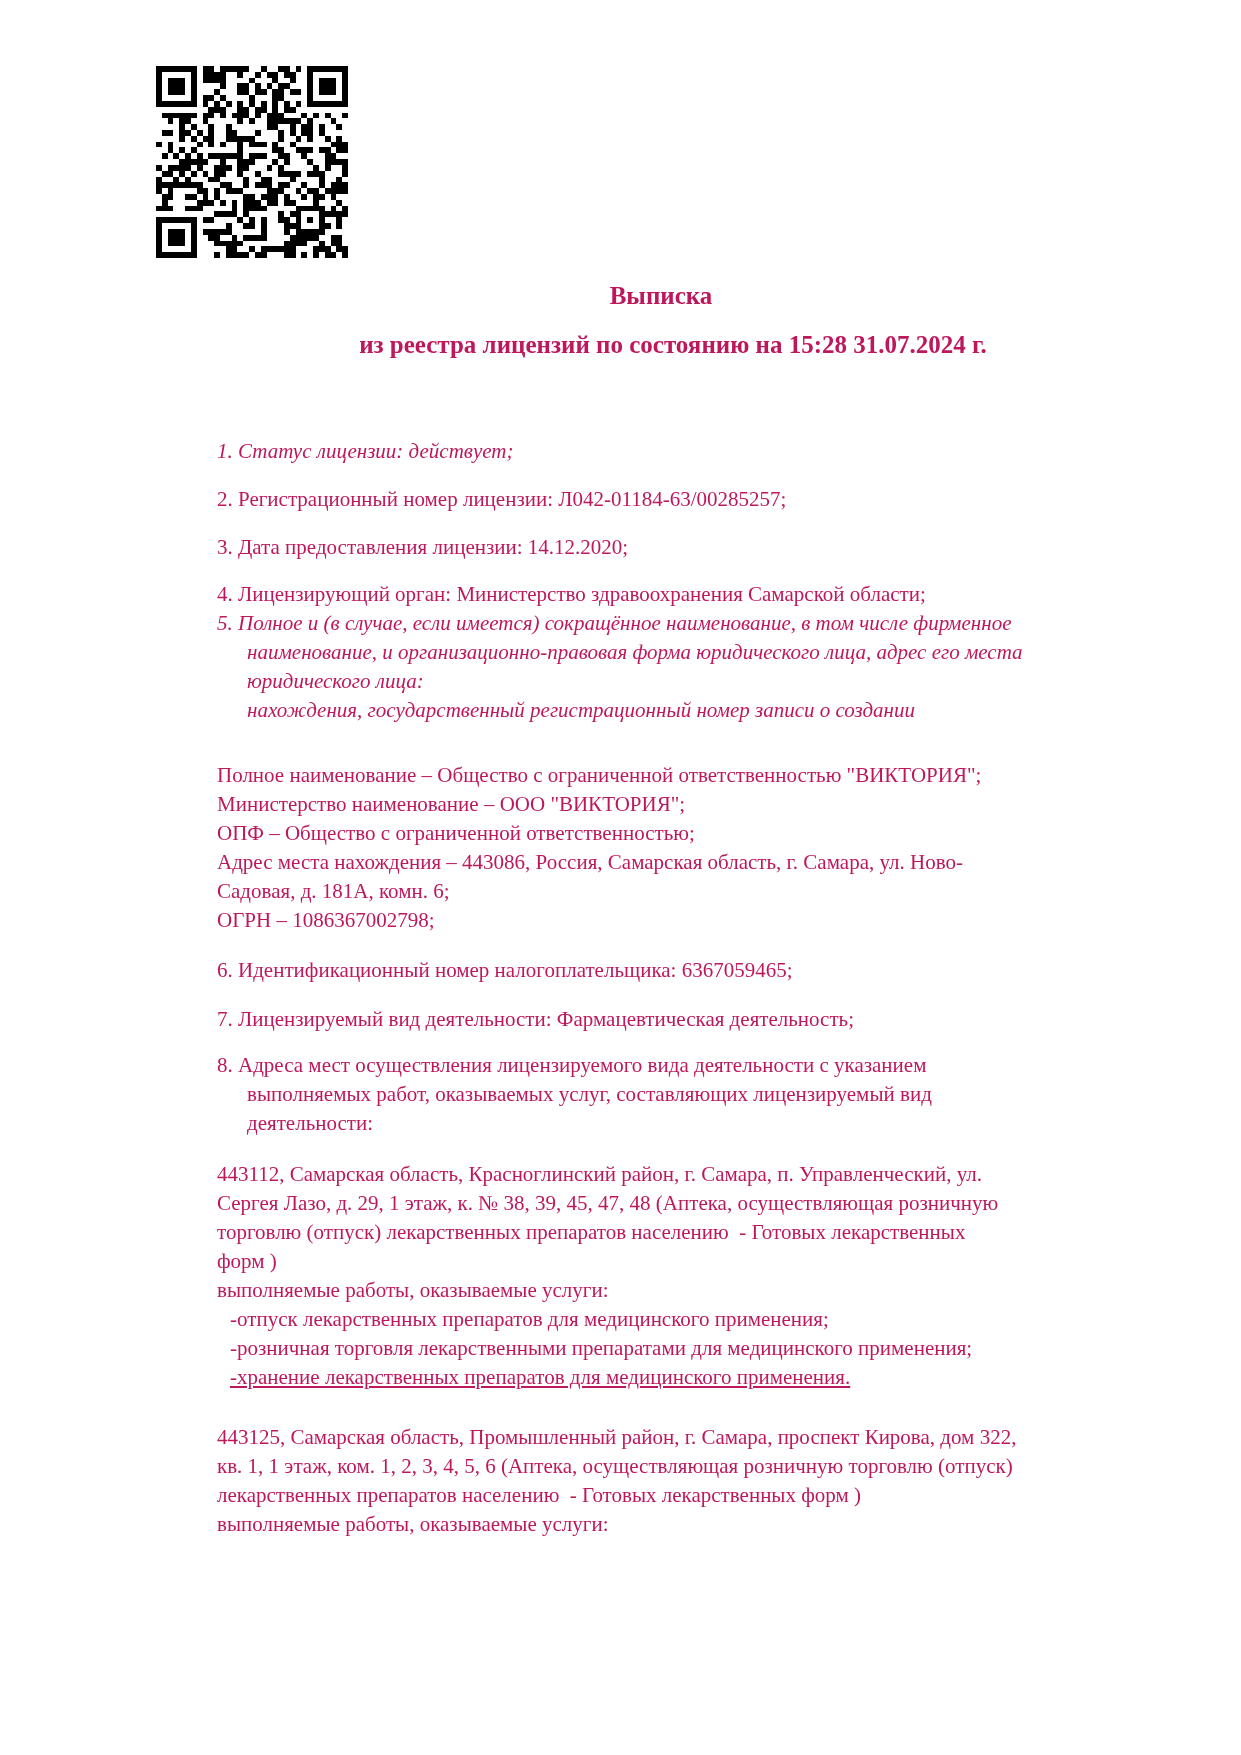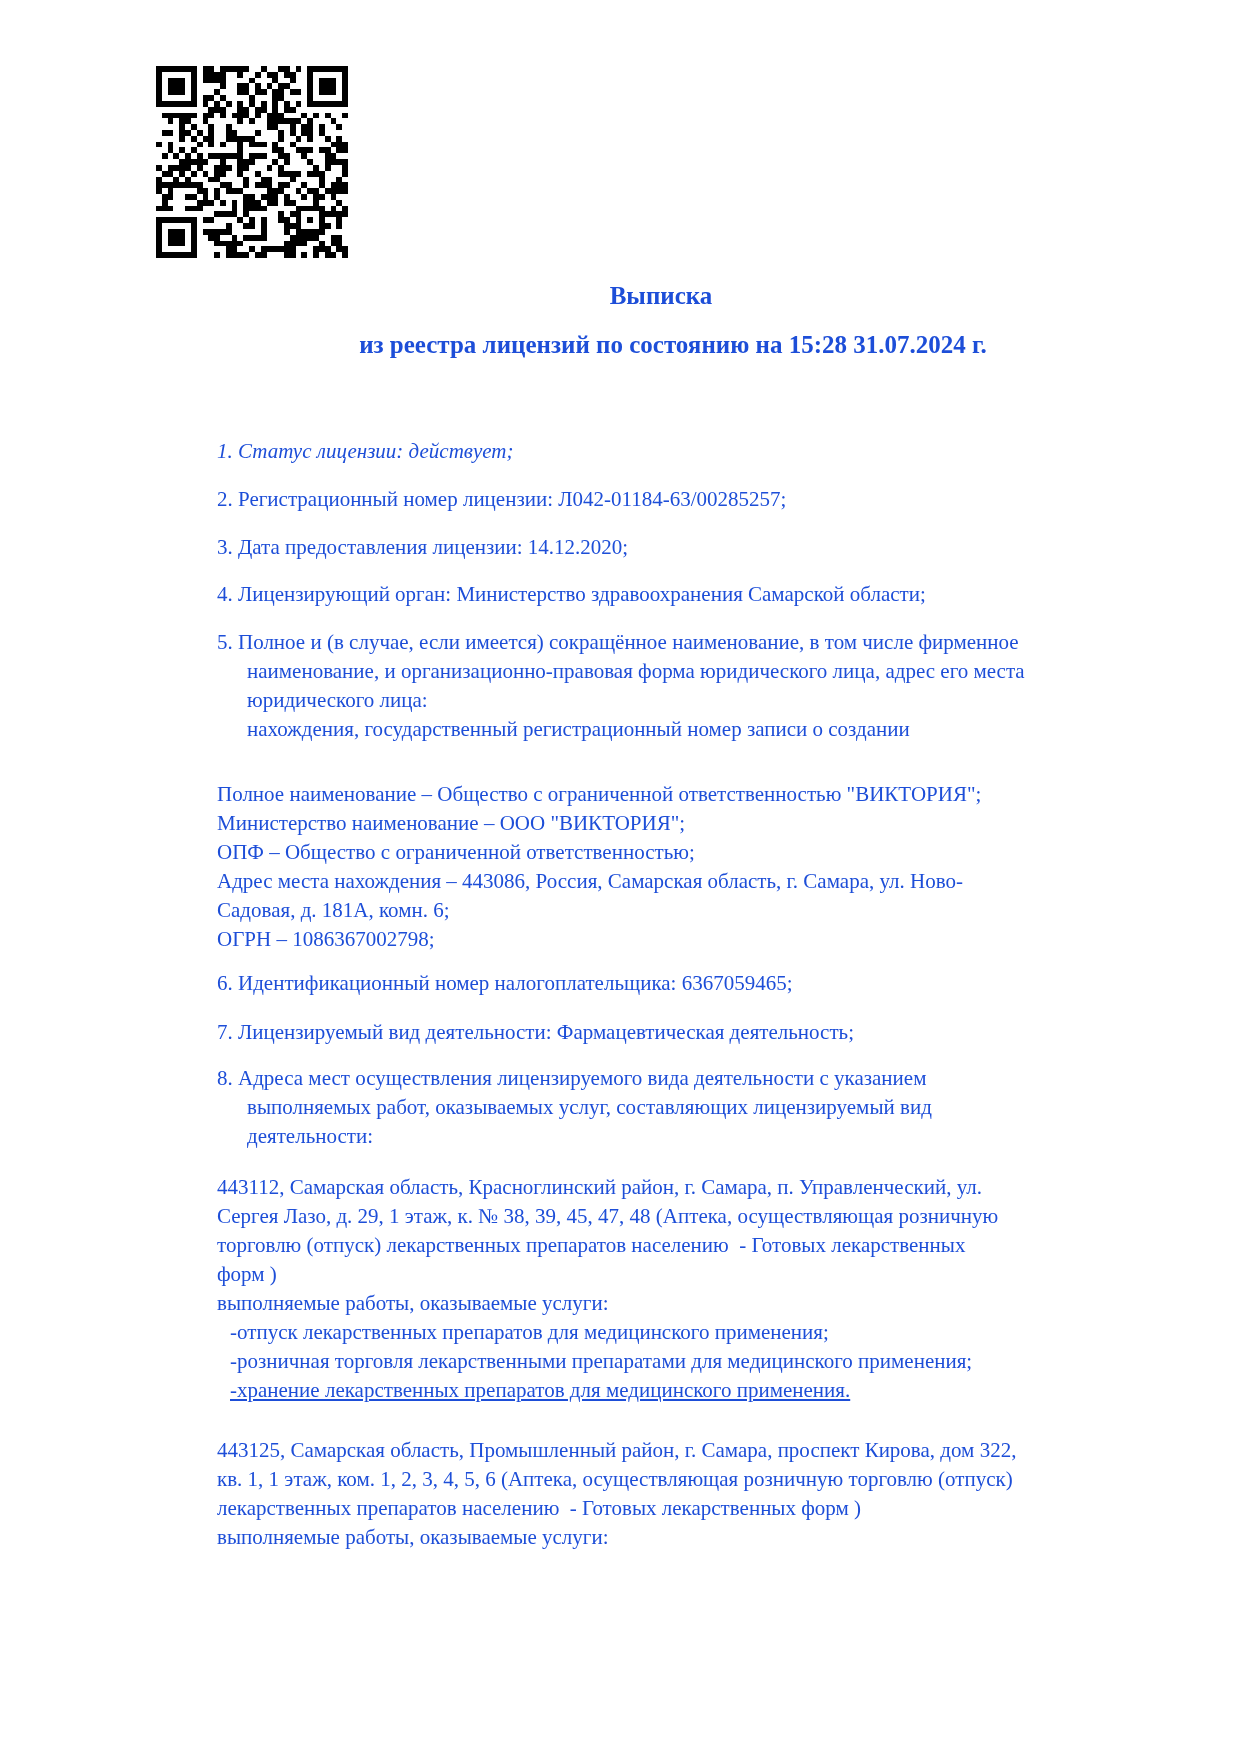--- a/index.html
+++ b/index.html
@@ -5,21 +5,21 @@
   html, body {
     margin: 0;
     padding: 0;
     background: #ffffff;
   }
   .page {
     position: relative;
     width: 1116px;
     height: 1755px;
     background: #ffffff;
-    color: #1d4ed8;
+    color: #be185d;
     font-family: "Liberation Serif", serif;
     overflow: hidden;
   }
   .qr {
     position: absolute;
     left: 156px;
     top: 66px;
     width: 192px;
     height: 192px;
   }
@@ -620,35 +620,35 @@
       </div>
       <div class="block" style="margin-top: 19px;">
         <div class="line" style="padding-left: 0px;">2. Регистрационный номер лицензии: Л042-01184-63/00285257;</div>
       </div>
       <div class="block" style="margin-top: 19px;">
         <div class="line" style="padding-left: 0px;">3. Дата предоставления лицензии: 14.12.2020;</div>
       </div>
       <div class="block" style="margin-top: 18px;">
         <div class="line" style="padding-left: 0px;">4. Лицензирующий орган: Министерство здравоохранения Самарской области;</div>
       </div>
-      <div class="block" style="margin-top: 19px;">
+      <div class="block" style=" font-style: italic;">
         <div class="line" style="padding-left: 0px;">5. Полное и (в случае, если имеется) сокращённое наименование, в том числе фирменное</div>
         <div class="line" style="padding-left: 30px;">наименование, и организационно-правовая форма юридического лица, адрес его места</div>
         <div class="line" style="padding-left: 30px;">юридического лица:</div>
         <div class="line" style="padding-left: 30px;">нахождения, государственный регистрационный номер записи о создании</div>
       </div>
       <div class="block" style="margin-top: 36px;">
         <div class="line" style="padding-left: 0px;">Полное наименование – Общество с ограниченной ответственностью "ВИКТОРИЯ";</div>
         <div class="line" style="padding-left: 0px;">Министерство наименование – ООО "ВИКТОРИЯ";</div>
         <div class="line" style="padding-left: 0px;">ОПФ – Общество с ограниченной ответственностью;</div>
         <div class="line" style="padding-left: 0px;">Адрес места нахождения – 443086, Россия, Самарская область, г. Самара, ул. Ново-</div>
         <div class="line" style="padding-left: 0px;">Садовая, д. 181А, комн. 6;</div>
         <div class="line" style="padding-left: 0px;">ОГРН – 1086367002798;</div>
       </div>
-      <div class="block" style="margin-top: 15px;">
+      <div class="block" style="margin-top: 21px;">
         <div class="line" style="padding-left: 0px;">6. Идентификационный номер налогоплательщика: 6367059465;</div>
       </div>
       <div class="block" style="margin-top: 20px;">
         <div class="line" style="padding-left: 0px;">7. Лицензируемый вид деятельности: Фармацевтическая деятельность;</div>
       </div>
       <div class="block" style="margin-top: 17px;">
         <div class="line" style="padding-left: 0px;">8. Адреса мест осуществления лицензируемого вида деятельности с указанием</div>
         <div class="line" style="padding-left: 30px;">выполняемых работ, оказываемых услуг, составляющих лицензируемый вид</div>
         <div class="line" style="padding-left: 30px;">деятельности:</div>
       </div>

